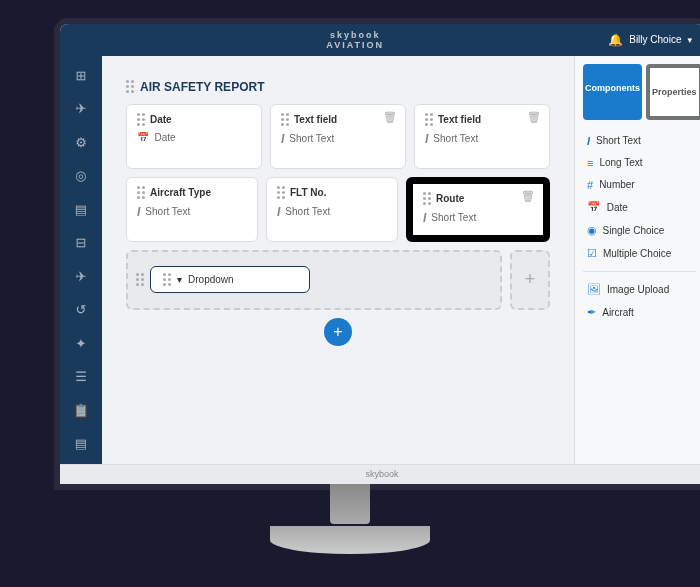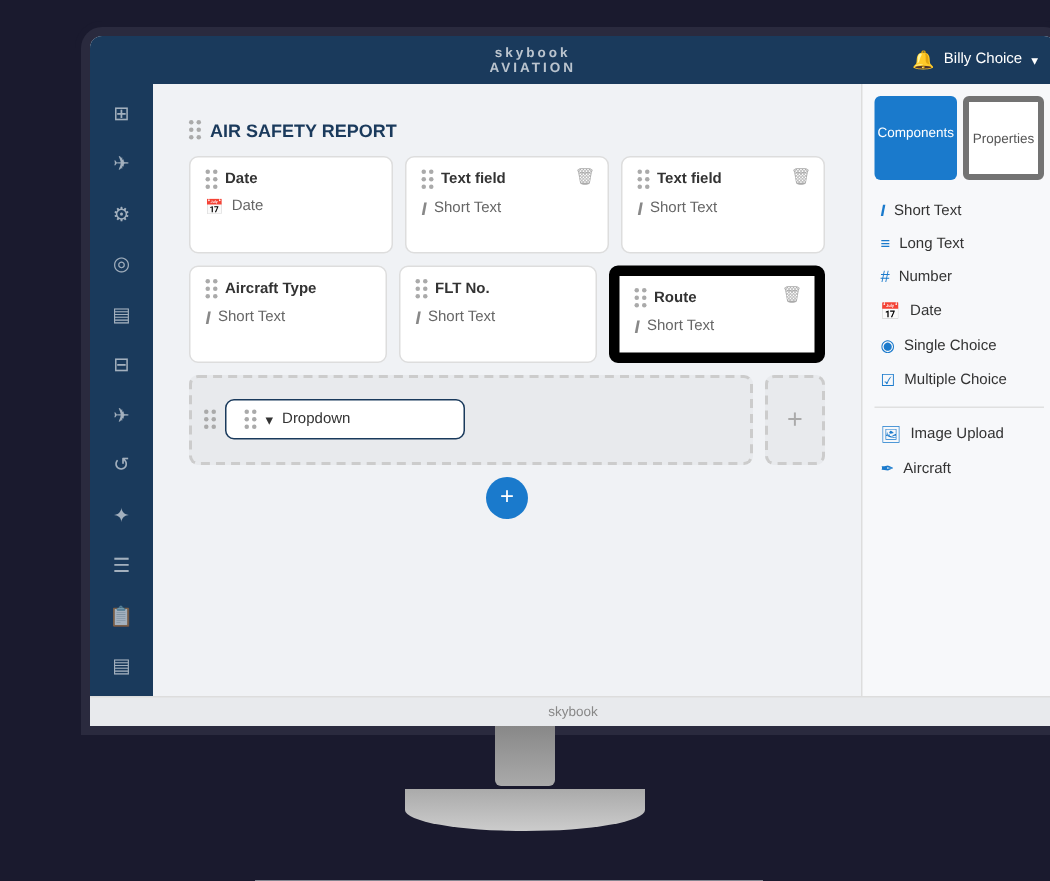--- a/index.html
+++ b/index.html
@@ -287,26 +287,25 @@
       flex-shrink: 0;
       overflow-y: auto;
     }
     .panel-tabs {
       display: flex;
       gap: 4px;
       margin-bottom: 10px;
     }
     .panel-tab {
       flex: 1;
-      text-align: center;
       padding: 19px 2px;
       font-size: 9px;
       border-radius: 4px;
       cursor: pointer;
-      font-weight: 400;
+      font-weight: 700;
     }
     .panel-tab.active {
       background: #1a7acc;
       color: white;
     }
     .panel-tab.inactive {
       background: white;
       color: #555;
       border: 4px solid #737373;
     }

